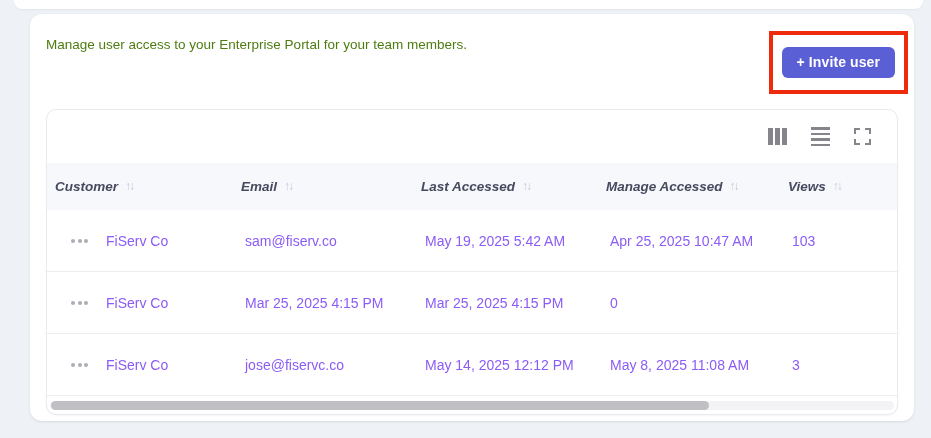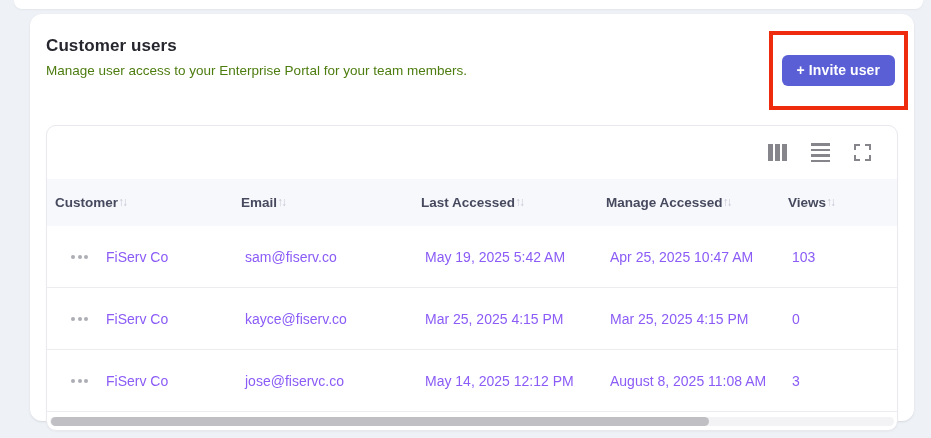--- a/index.html
+++ b/index.html
@@ -23,21 +23,21 @@
   .card-header { display:flex; justify-content:space-between; align-items:flex-start; }
   .page-title {
     font-size:17px; font-weight:700; color:#26262e; letter-spacing:.1px;
     padding-top:6px;
   }
   .page-subtitle {
     margin-top:7px; font-size:13.5px; color:#4d7c0f;
   }
   .annotation-box {
     border:4px solid #ef2b0e;
-    padding:20px 9px;
+    padding:12px 9px;
     margin-right:-10px; margin-top:1px;
     background:#ffffff;
   }
   .invite-btn {
     background:#5b5fd6; color:#ffffff; border:none; border-radius:6px;
     font-family:inherit; font-size:14px; font-weight:700;
     padding:7px 15px 8px; cursor:pointer; letter-spacing:.1px;
   }
   .table-shell {
     margin-top:15px;
@@ -67,22 +67,23 @@
   .grid-row {
     display:grid;
     grid-template-columns:192px 180px 185px 182px 1fr;
     align-items:center;
   }
   .thead {
     background:#f7f8fc; height:47px;
   }
   .th {
     font-size:13.5px; font-weight:700; color:#474a5e;
-    display:flex; align-items:flex-start; padding-left:2px;
+    display:flex; align-items:flex-start; gap:7px; padding-left:2px;
     cursor:pointer;
+    font-style:italic;
   }
   .th.first { padding-left:8px; }
   .sort-icon {
     color:#c6c8d4; font-size:12px; font-weight:400; letter-spacing:-2px;
     position:relative; top:0px;
   }
   .tr {
     height:62px; border-bottom:1px solid #ededf1; background:#ffffff;
   }
   .tr:last-child { border-bottom:1px solid #f3f3f6; }
@@ -102,21 +103,20 @@
   }
 </style>
 </head>
 <body>
 
 <div class="top-strip"></div>
 
 <div class="card">
   <div class="card-header">
     <div>
-      <div class="page-title">Customer users</div>
       <div class="page-subtitle">Manage user access to your Enterprise Portal for your team members.</div>
     </div>
     <div class="annotation-box" style="border-color: rgb(239, 43, 14);">
       <button class="invite-btn" style="background: rgb(91, 95, 214);">+ Invite user</button>
     </div>
   </div>
 
   <div class="table-shell">
     <div class="table-toolbar">
       <div class="tool-icon">
@@ -184,38 +184,37 @@
 
     <div class="grid-row tr">
       <div class="td td-customer">
         <span class="dots-icon">
             <span></span>
             <span></span>
             <span></span>
           </span>
         <span class="customer-name">FiServ Co</span>
       </div>
-      <div class="td">kayce@fiserv.co</div>
       <div class="td">Mar 25, 2025 4:15 PM</div>
       <div class="td">Mar 25, 2025 4:15 PM</div>
       <div class="td">0</div>
     </div>
 
     <div class="grid-row tr">
       <div class="td td-customer">
         <span class="dots-icon">
             <span></span>
             <span></span>
             <span></span>
           </span>
         <span class="customer-name">FiServ Co</span>
       </div>
       <div class="td">jose@fiservc.co</div>
       <div class="td">May 14, 2025 12:12 PM</div>
-      <div class="td">August 8, 2025 11:08 AM</div>
+      <div class="td">May 8, 2025 11:08 AM</div>
       <div class="td">3</div>
     </div>
 
     <div class="hscroll">
       <div class="hscroll-thumb" style="width: 78%;"></div>
     </div>
   </div>
 </div>
 
 </body></html>

